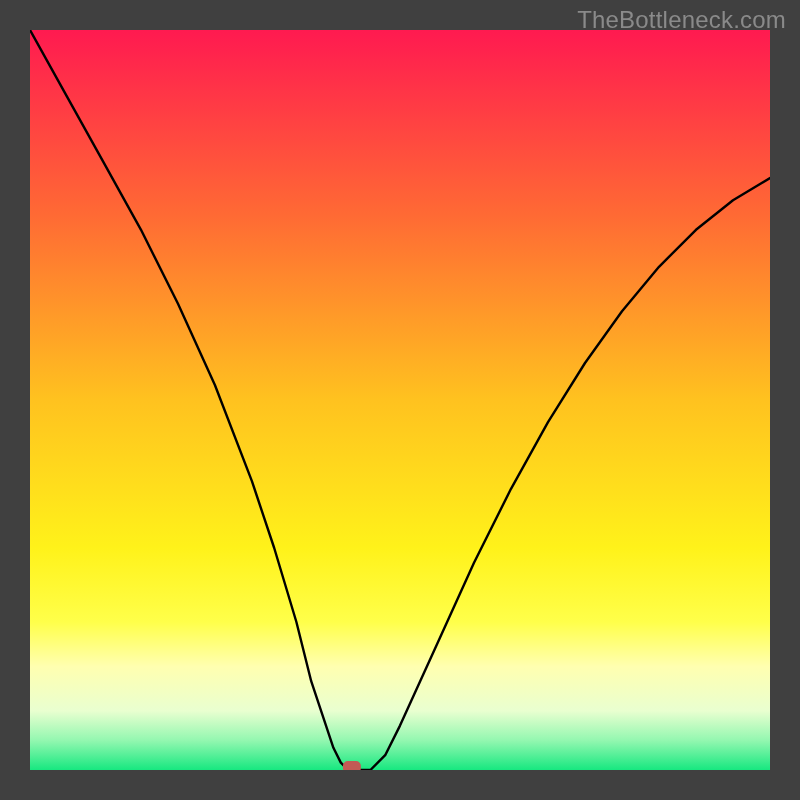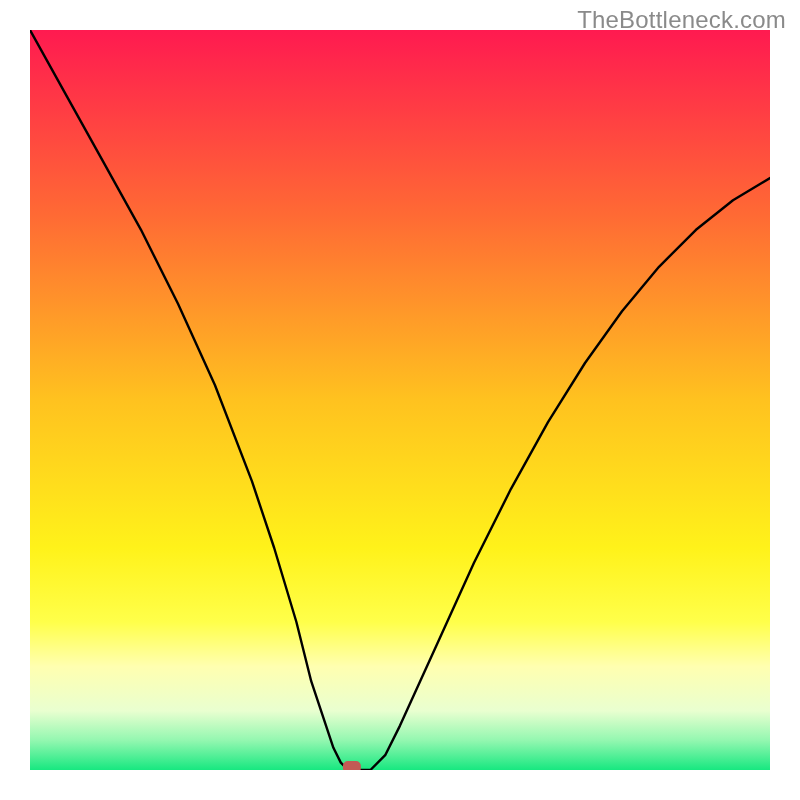--- a/index.html
+++ b/index.html
@@ -8,21 +8,21 @@
     width: 800px;
     height: 800px;
     background: #000;
     overflow: hidden;
     font-family: Arial, Helvetica, sans-serif;
   }
   .frame {
     position: relative;
     width: 800px;
     height: 800px;
-    background: #ffffff;
+    background: #404040;
   }
   .plot-area {
     position: absolute;
     left: 30px;
     top: 30px;
     width: 740px;
     height: 740px;
     
   }
   .watermark {

